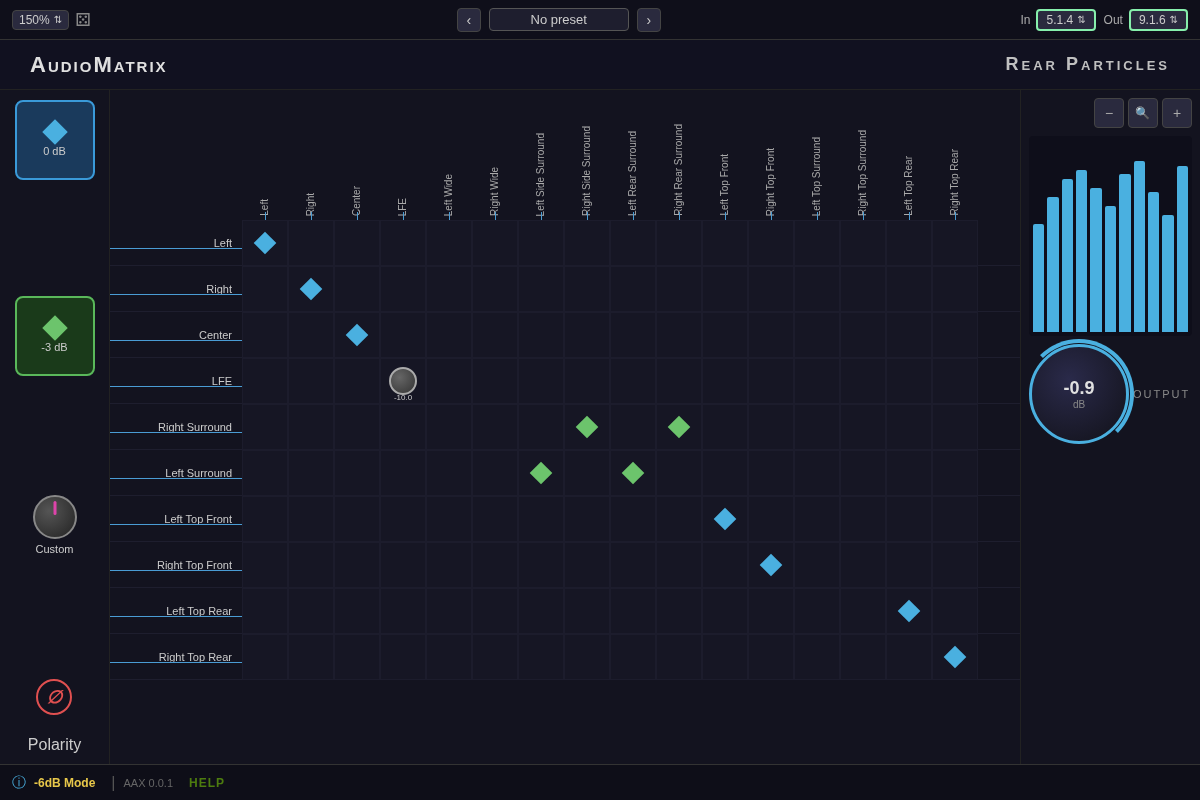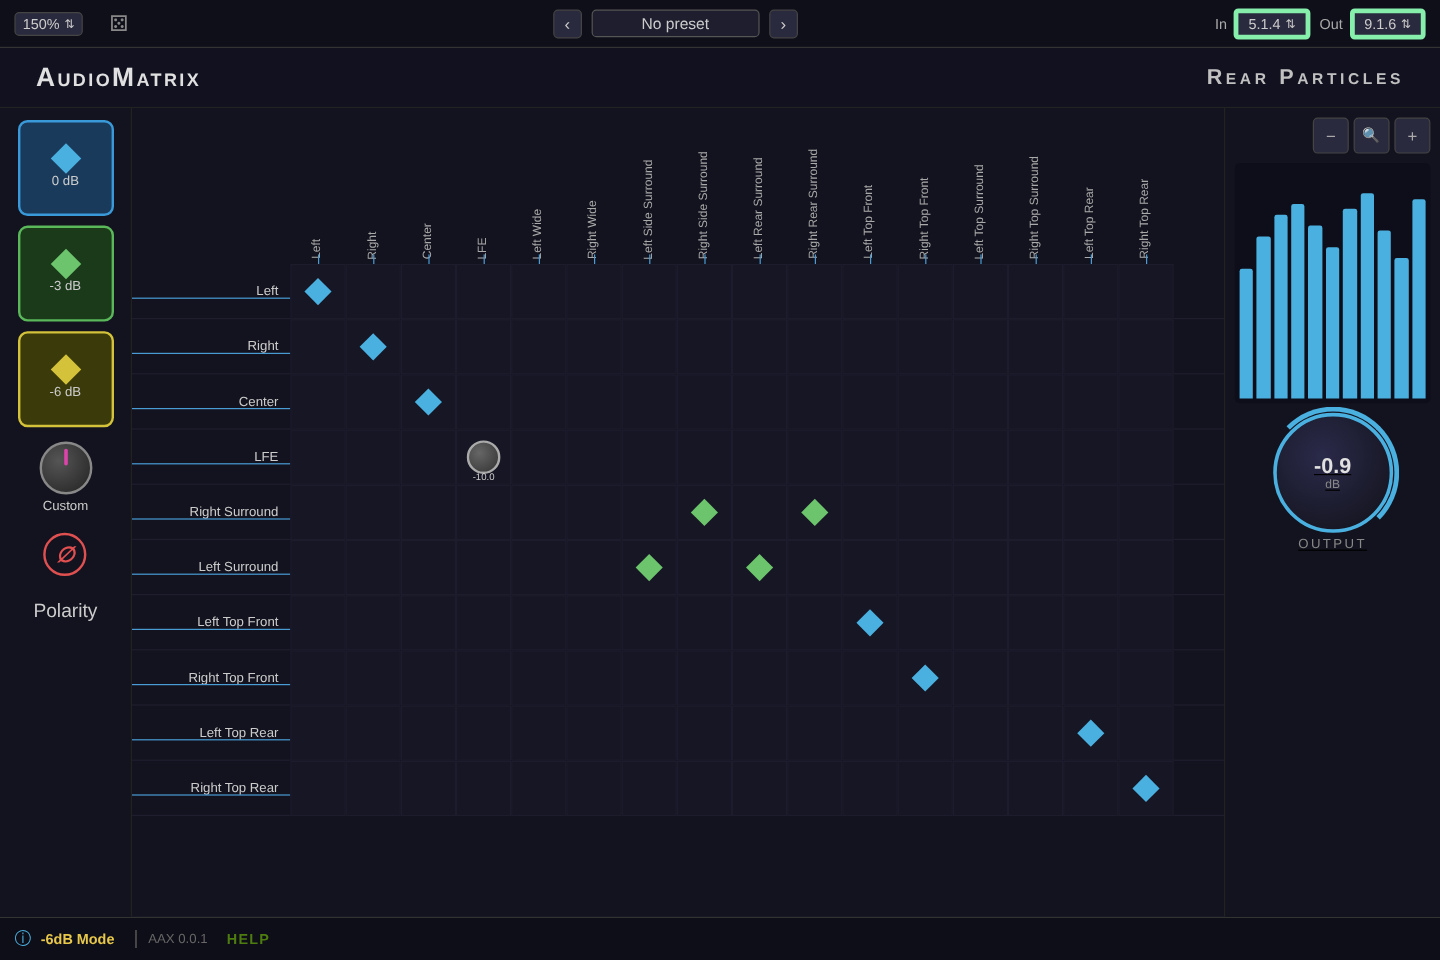--- a/index.html
+++ b/index.html
@@ -16,21 +16,21 @@
     .top-bar {
       width: 100%;
       height: 40px;
       background: #0f0f1a;
       display: flex;
       align-items: center;
       justify-content: space-between;
       padding: 0 12px;
       border-bottom: 1px solid #333;
     }
-    .top-bar-left { display: flex; align-items: center; gap: 16px; }
+    .top-bar-left { display: flex; align-items: center; gap: 0; }
     .top-bar-center { display: flex; align-items: center; gap: 8px; }
     .top-bar-right { display: flex; align-items: center; gap: 8px; }
     .zoom-control {
       background: #2a2a3e;
       border: 1px solid #444;
       border-radius: 4px;
       color: #ccc;
       font-size: 12px;
       padding: 2px 6px;
       display: flex;
@@ -61,21 +61,21 @@
       padding: 3px 16px;
       min-width: 140px;
       text-align: center;
     }
     .io-group {
       display: flex; align-items: center; gap: 6px;
       color: #aaa; font-size: 12px; justify-content: flex-end;
     }
     .io-val {
       background: #2a2a3e;
-      border: 4px solid #86efac;
+      border: 2px solid #86efac;
       border-radius: 4px;
       color: #ccc;
       font-size: 12px;
       padding: 2px 8px;
       display: flex; align-items: center; gap: 4px;
     }
 
     
     .title-bar {
       width: 100%;
@@ -114,20 +114,21 @@
     .left-sidebar {
       width: 110px;
       height: 100%;
       background: #13131f;
       display: flex;
       flex-direction: column;
       align-items: center;
       padding: 10px 8px;
       gap: 8px;
       border-right: 1px solid #222;
+      justify-content: space-between;
     }
     .gain-btn {
       width: 80px; height: 80px;
       border-radius: 8px;
       display: flex; flex-direction: column;
       align-items: center; justify-content: center;
       cursor: pointer;
       border: 2px solid transparent;
     }
     .gain-btn.active-blue {
@@ -339,25 +340,24 @@
       display: flex;
       align-items: flex-end;
     }
     .meter-bar {
       width: 100%;
       border-radius: 2px 2px 0 0;
       background: #4ab0e0;
     }
     .output-knob-area {
       display: flex;
-      flex-direction: column;
+      flex-direction: row;
       align-items: center;
       gap: 4px;
       padding-bottom: 8px;
-      text-decoration: underline;
     }
     .output-knob {
       width: 100px; height: 100px;
       border-radius: 50%;
       background: radial-gradient(circle at 40% 35%, #2a2a4a, #111118);
       border: 3px solid #4ab0e0;
       position: relative;
       display: flex; align-items: center; justify-content: center;
     }
     .output-knob-ring {
@@ -466,24 +466,20 @@
 <div class="main-area">
 
   <div class="left-sidebar">
     <div class="gain-btn active-blue">
       <div class="diamond diamond-blue"></div>
       <span class="label">0 dB</span>
     </div>
     <div class="gain-btn active-green">
       <div class="diamond diamond-green"></div>
       <span class="label">-3 dB</span>
-    </div>
-    <div class="gain-btn active-yellow">
-      <div class="diamond diamond-yellow"></div>
-      <span class="label">-6 dB</span>
     </div>
     <div class="custom-knob-container">
       <div class="custom-knob"></div>
       <span class="custom-label">Custom</span>
     </div>
     <div class="polarity-btn">
       <div class="polarity-icon">∅</div>
       <span class="polarity-label">Polarity</span>
     </div>
   </div>

